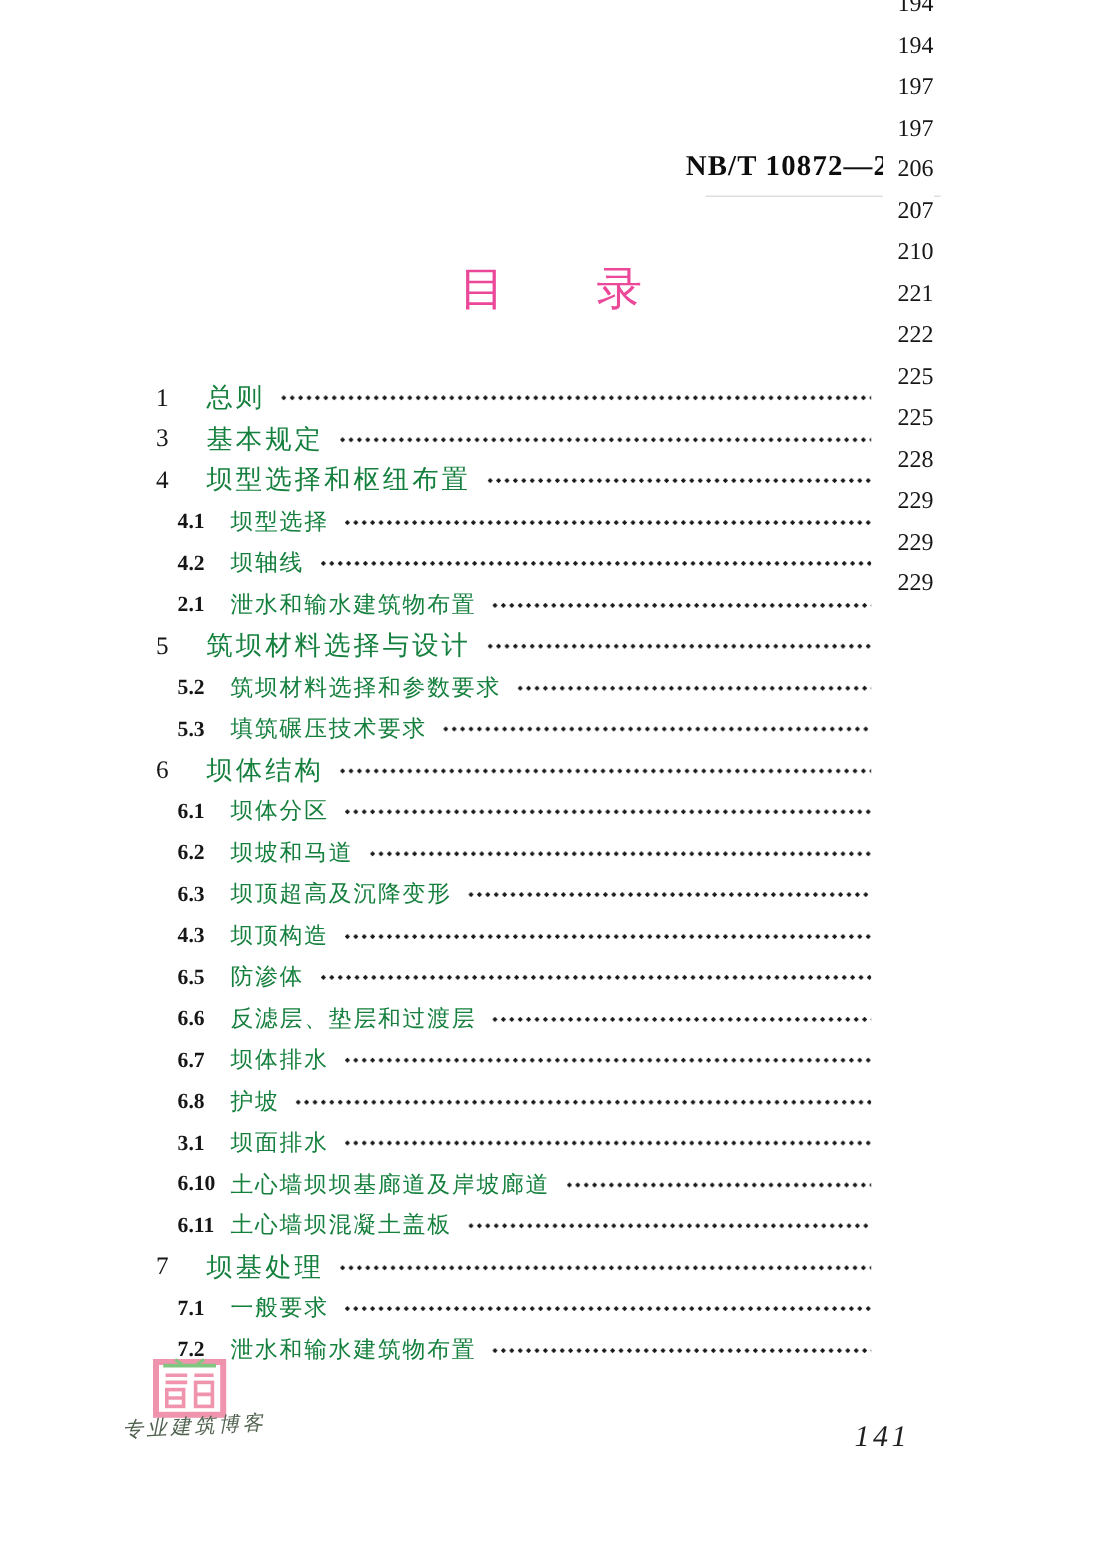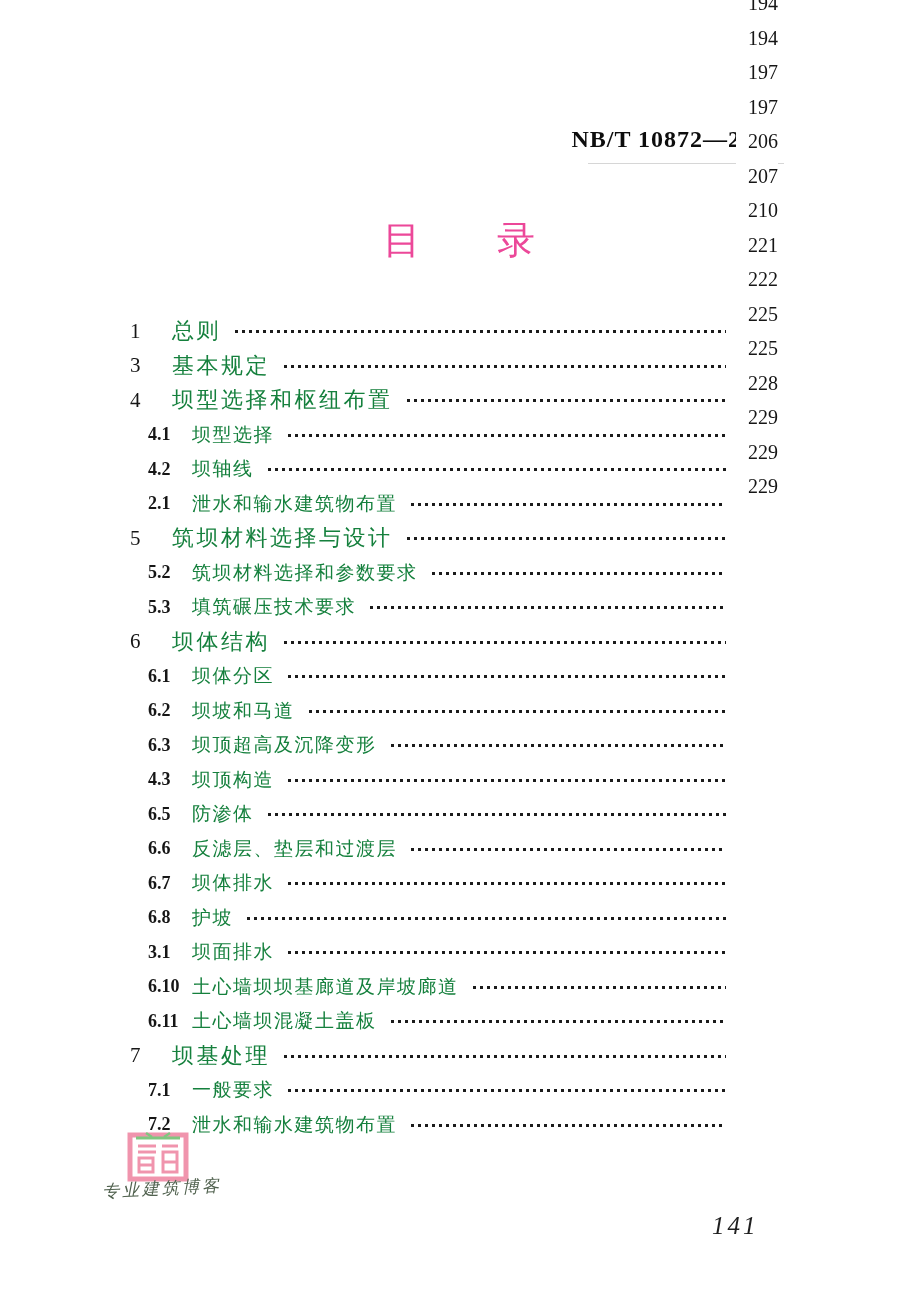--- a/index.html
+++ b/index.html
@@ -66,21 +66,21 @@
     font-size:22px;letter-spacing:2.5px;
   }
   .toc-row.section{padding-left:18px;}
   .toc-row.section .num{width:38px;margin-right:6px;font-size:18px;font-weight:bold;}
   .toc-row.section .title{
     font-family:"Liberation Serif", serif;
     font-size:19px;letter-spacing:1.5px;
   }
   
   .footer-page{
-    position:absolute;top:1212px;left:712px;
+    position:absolute;top:1184px;left:712px;
     font-family:"Liberation Serif", serif;
     font-style:italic;font-size:25px;letter-spacing:3px;
     color:#1f1f1f;
   }
   
   .watermark-seal{
     position:absolute;left:126px;top:1131px;
     opacity:.88;
   }
   .watermark-caption{

